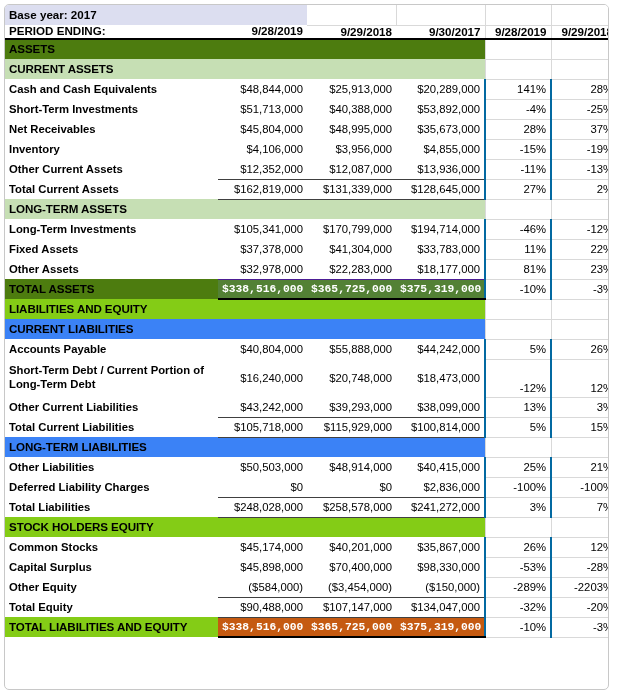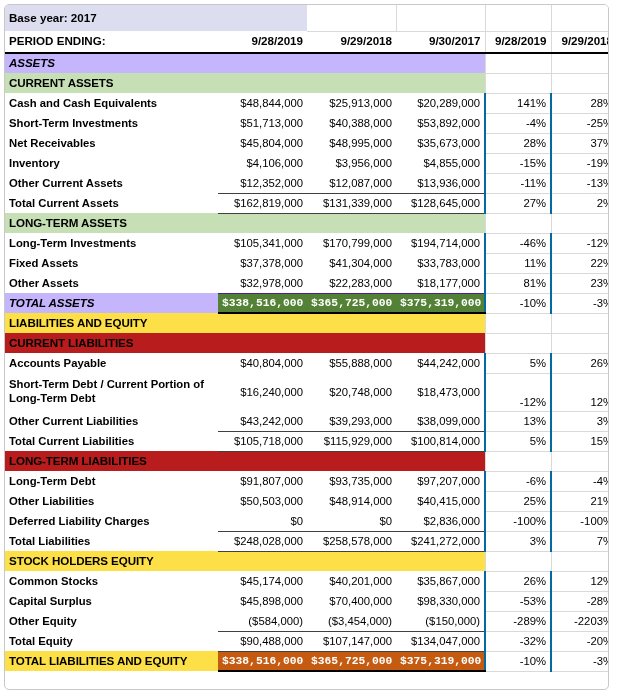--- a/index.html
+++ b/index.html
@@ -51,61 +51,61 @@
     color: #000000;
   }
 
   td.label   { text-align: left; font-weight: bold; padding-left: 8px; margin-left: 28px; }
   td.num     { text-align: right; padding-right: 6px; }
   td.pct     { text-align: right; padding-right: 7px;
                border-left: 2px solid #0369a1;
                border-bottom: 1px solid #d9d9d9; }
 
   
-  tr.row-baseyear td { height: 26px; }
+  tr.row-baseyear td { height: 20px; }
   td.baseyear-cell {
     background: #dcdef0;
     font-weight: bold;
     font-size: 11.6px;
     text-align: left;
     padding-left: 8px;
   }
   td.baseyear-blank {
     background: #ffffff;
     border-left: 1px solid #d9d9d9;
     border-bottom: 1px solid #d9d9d9;
   }
   td.baseyear-blank-first {
     background: #ffffff;
     border-bottom: 1px solid #d9d9d9;
   }
 
   tr.row-period td {
-    height: 22px;
+    height: 14px;
     font-weight: bold;
     font-size: 11.6px;
     border-bottom: 2.5px solid #000000;
   }
   td.period-label { text-align: left; padding-left: 8px; }
   td.period-date  { text-align: right; padding-right: 6px; }
   td.period-pct   { text-align: right; padding-right: 7px;
                     border-left: 1px solid #d9d9d9; }
 
   
   td.band {
     font-weight: bold;
     text-align: left;
     padding-left: 8px;
     font-size: 11.6px;
     letter-spacing: -0.1px;
   }
-  .band-dark-green { background: #c4b5fd; color: #ffffff; font-style: italic; }
+  .band-dark-green { background: #4d7c0f; color: #ffffff; }
   .band-lite-green { background: #c6dfb4; color: #000000; }
-  .band-orange     { background: #fde047; color: #ffffff; }
-  .band-peach      { background: #b91c1c; color: #000000; }
+  .band-orange     { background: #84cc16; color: #ffffff; }
+  .band-peach      { background: #3b82f6; color: #000000; }
 
   td.band-pct-empty {
     background: #ffffff;
     border-left: 1px solid #d9d9d9;
     border-bottom: 1px solid #d9d9d9;
   }
 
   
   tr.total-band td.num {
     font-weight: bold;
@@ -300,28 +300,20 @@
           <td class="num">$100,814,000</td>
           <td class="pct">5%</td>
           <td class="pct">15%</td>
         </tr>
         <tr>
           <td class="band band-peach" colspan="4">LONG-TERM LIABILITIES</td>
           <td class="band-pct-empty"></td>
           <td class="band-pct-empty"></td>
         </tr>
         <tr class="">
-          <td class="label">Long-Term Debt</td>
-          <td class="num">$91,807,000</td>
-          <td class="num">$93,735,000</td>
-          <td class="num">$97,207,000</td>
-          <td class="pct">-6%</td>
-          <td class="pct">-4%</td>
-        </tr>
-        <tr class="">
           <td class="label">Other Liabilities</td>
           <td class="num">$50,503,000</td>
           <td class="num">$48,914,000</td>
           <td class="num">$40,415,000</td>
           <td class="pct">25%</td>
           <td class="pct">21%</td>
         </tr>
         <tr class="pre-subtotal">
           <td class="label">Deferred Liability Charges</td>
           <td class="num">$0</td>

